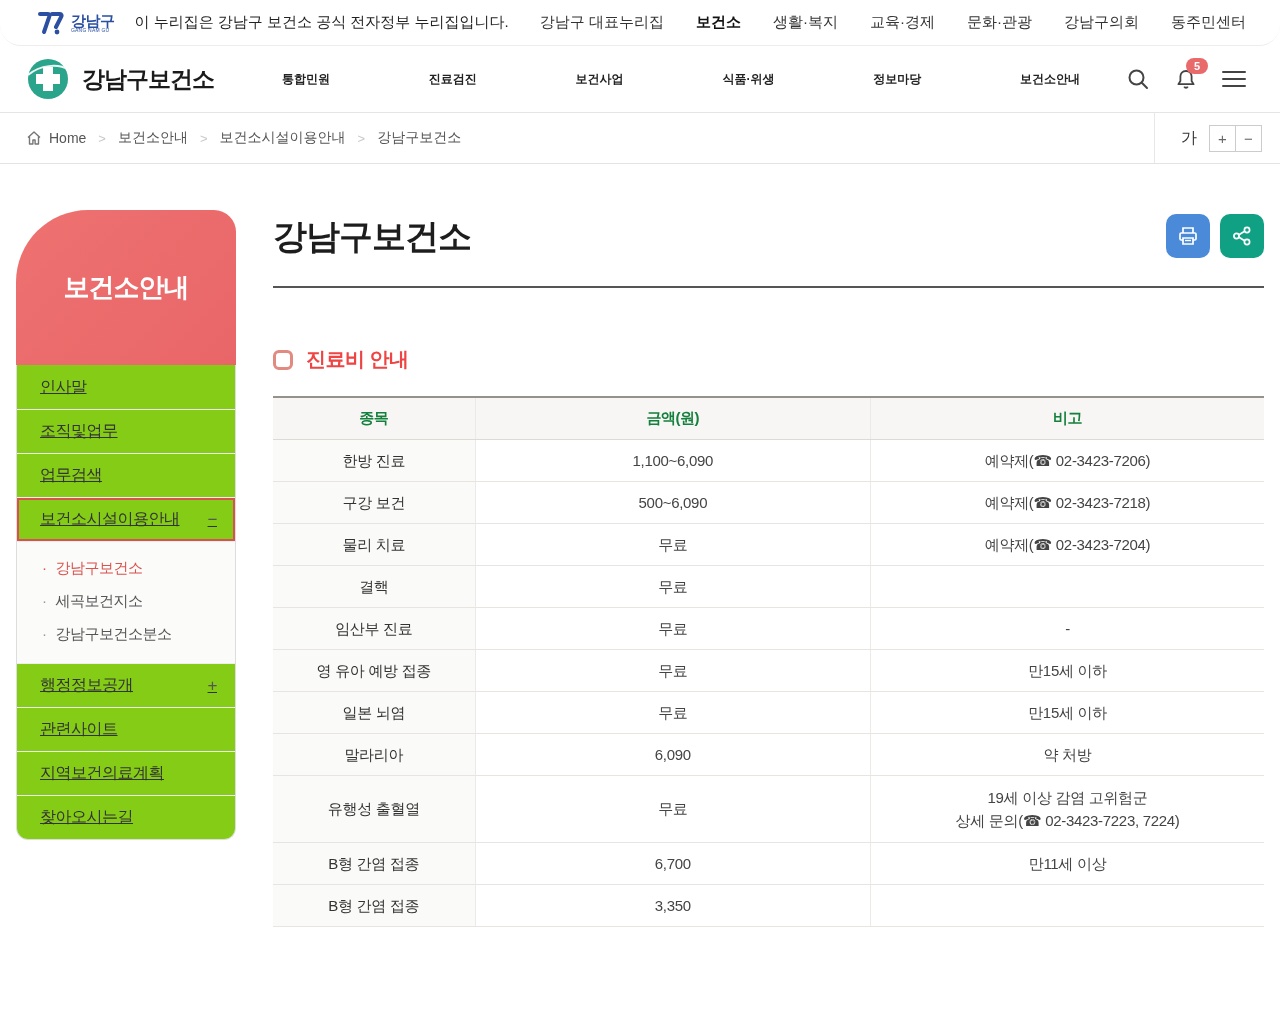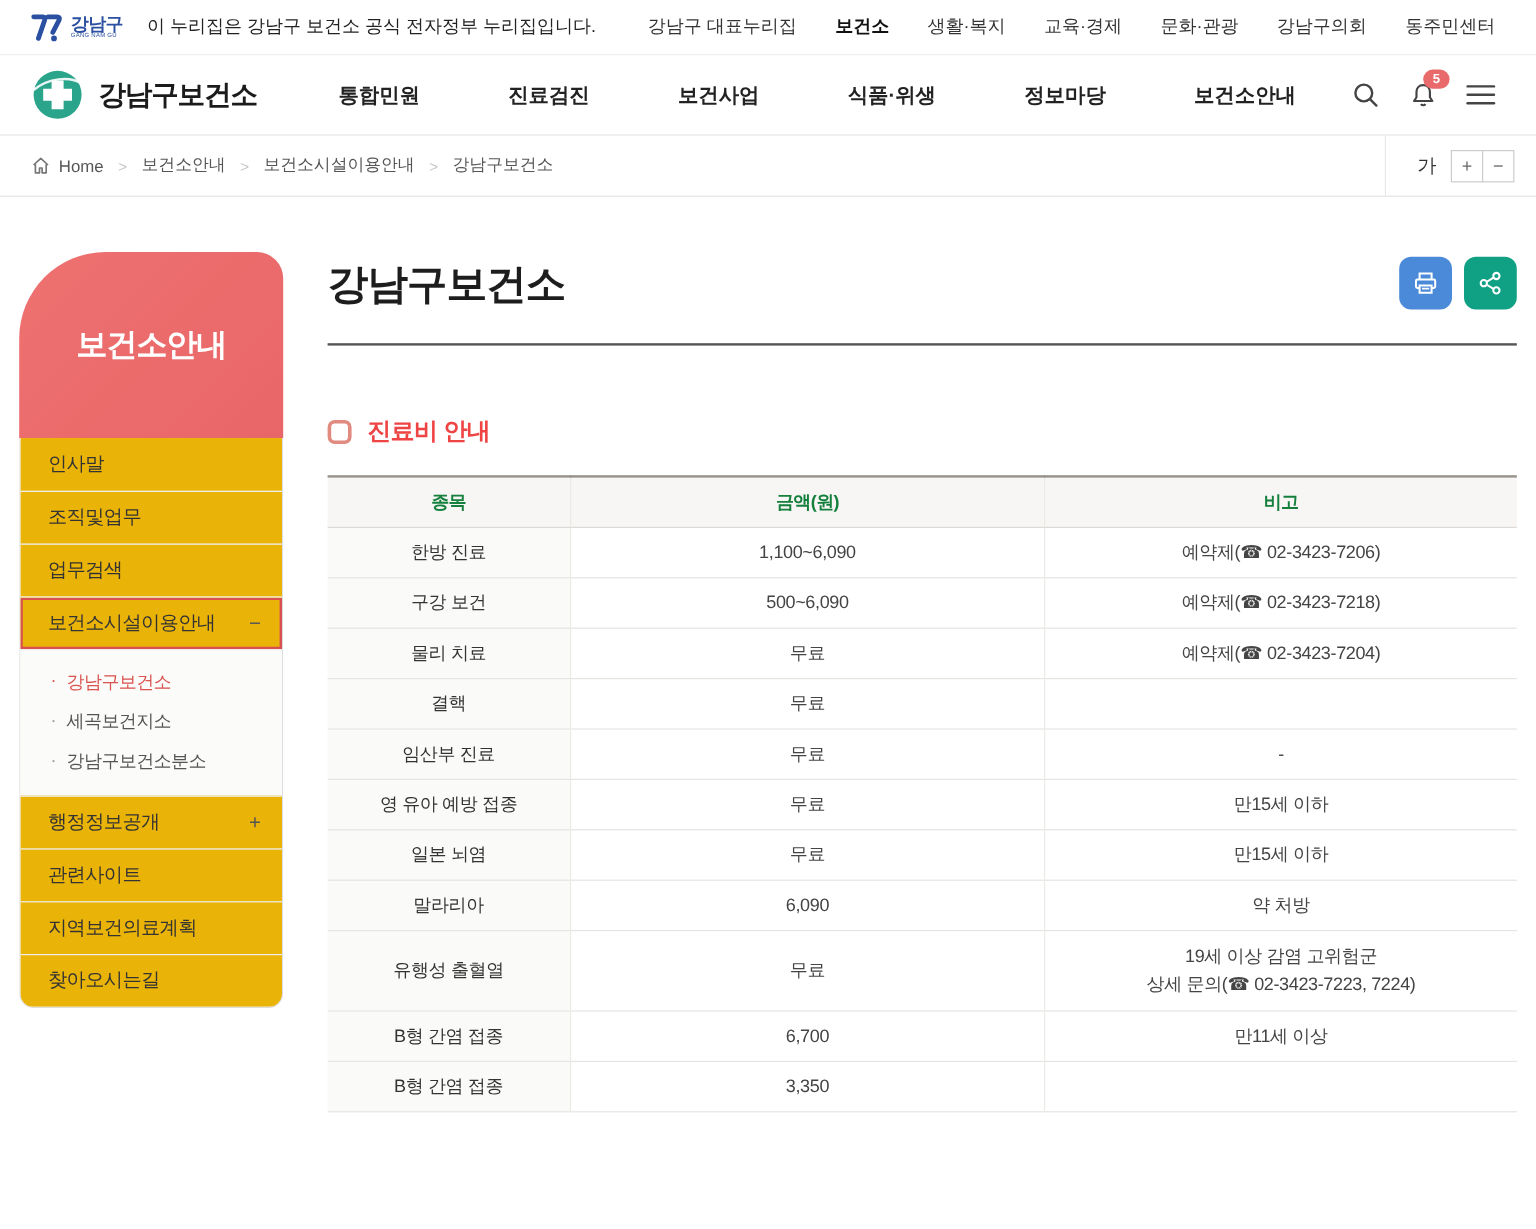--- a/index.html
+++ b/index.html
@@ -1,37 +1,37 @@
 <!DOCTYPE html>
 <html><head>
 <meta charset="utf-8">
 <style>
   * { box-sizing: border-box; margin: 0; padding: 0; }
   html,body { width:1280px; height:1024px; overflow:hidden; background:#fff;
     font-family:"Liberation Sans","DejaVu Sans",sans-serif; color:#222; }
 
   
   .utilbar { height:46px; display:flex; align-items:center;
-    padding:0 34px 0 26px; border-bottom:1px solid #ededed; }
+    padding:0 34px 0 38px; border-bottom:1px solid #ededed;border-radius:21px; }
   .gn-logo { display:flex; align-items:center; gap:7px; margin-right:20px; cursor:pointer; }
   .gn-logo-text { line-height:1; }
   .gn-logo-name { font-size:15px; font-weight:bold; color:#2b50a1; letter-spacing:-0.5px; }
   .gn-logo-sub { font-size:5px; color:#2b50a1; letter-spacing:0.2px; }
   .notice { font-size:15px; color:#222; }
   .utilbar-links { margin-left:auto; display:flex; gap:32px; }
   .utilbar-links span { font-size:15px; color:#333; cursor:pointer; white-space:nowrap; }
   .utilbar-links span.bold { font-weight:bold; color:#111; }
 
   
   .header { height:67px; display:flex; align-items:center;
     padding:0 34px 0 26px; border-bottom:1px solid #e5e5e5; }
   .brand { display:flex; align-items:center; gap:12px; width:228px; cursor:pointer; }
   .site-title { font-size:23px; font-weight:bold; letter-spacing:-1px; color:#1b1b1b; white-space:nowrap; }
   .main-nav { flex:1; display:flex; justify-content:space-between; margin:0 46px 0 28px; }
-  .nav-item { font-size:17px; font-weight:bold; color:#222; cursor:pointer; white-space:nowrap; }
+  .nav-item { font-size:12px; font-weight:bold; color:#222; cursor:pointer; white-space:nowrap; }
   .header-icons { display:flex; align-items:center; gap:24px; }
   .icon-btn { position:relative; cursor:pointer; display:flex; align-items:center; }
   .badge { position:absolute; top:-9px; left:12px; min-width:22px; height:16px;
     background:#e96a6a; color:#fff; font-size:11px; font-weight:bold; border-radius:8px;
     display:flex; align-items:center; justify-content:center; padding:0 4px; }
   .hamburger { width:24px; display:flex; flex-direction:column; gap:5px; cursor:pointer; }
   .hamburger div { height:2px; background:#444; border-radius:1px; }
 
   
   .crumbbar { height:51px; display:flex; align-items:stretch;
@@ -52,21 +52,21 @@
 
   
   .sidebar { width:220px; flex:none; }
   .sb-head { height:155px; background:linear-gradient(135deg,#ee7170,#e96668);
     border-radius:72px 22px 0 0; display:flex; align-items:center; justify-content:center; }
   .sb-head span { color:#fff; font-size:26px; font-weight:bold; letter-spacing:-1px; }
   .sb-menu { border:1px solid #ddd; border-top:none; border-radius:0 0 12px 12px;
     overflow:hidden; background:#fff; }
   .sb-item { height:44px; display:flex; align-items:center; justify-content:space-between;
     padding:0 18px 0 23px; border-top:1px solid #eee; font-size:16px; color:#333;
-    cursor:pointer; letter-spacing:-0.5px; background:#eab308; }
+    cursor:pointer; letter-spacing:-0.5px; background:#84cc16;text-decoration:underline; }
   .sb-item:first-child { border-top:none; }
   .sb-item .tog { color:#555; font-size:17px; }
   .sb-item.active { box-shadow:inset 0 0 0 2px #d95050; }
   .sb-sub { background:#fbfbfa; border-top:1px solid #eee; padding:10px 0 12px; }
   .sb-sub-item { display:flex; gap:9px; padding:7px 10px 7px 25px; font-size:15px;
     color:#555; cursor:pointer; letter-spacing:-0.5px; }
   .sb-sub-item .blt { color:#999; }
   .sb-sub-item.active { color:#d9534f; }
   .sb-sub-item.active .blt { color:#d9534f; }
 

